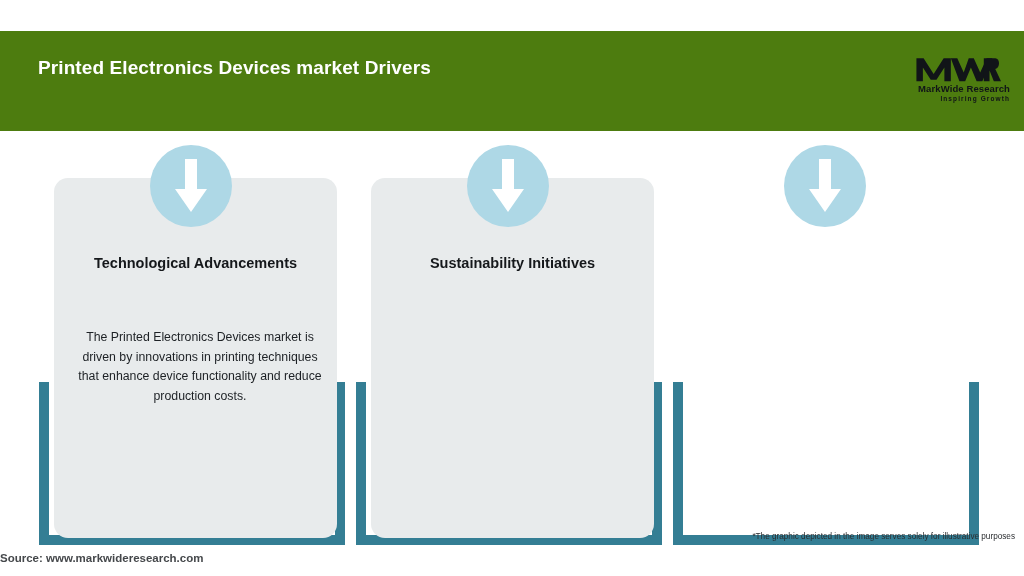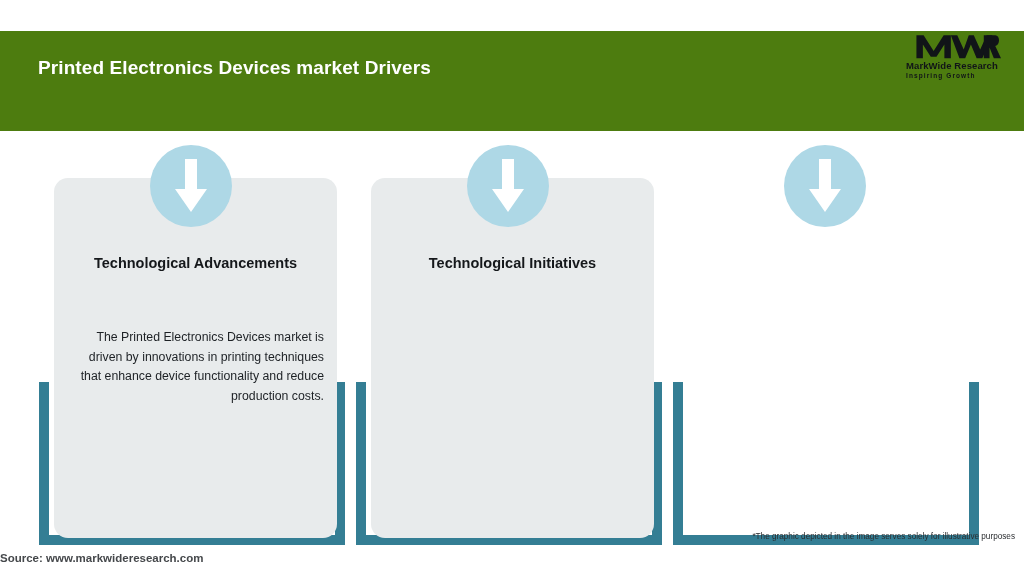--- a/index.html
+++ b/index.html
@@ -33,24 +33,24 @@
     font-weight: bold;
     color: #ffffff;
     letter-spacing: 0.1px;
     white-space: nowrap;
   }
 
   
   .logo {
     position: absolute;
     right: 14px;
-    top: 1px;
+    top: 24px;
     width: 104px;
     height: 52px;
-    text-align: left;
+    text-align: right;
   }
   .logo-mark {
     display: block;
     margin: 0 auto;
     width: 86px;
     height: 28px;
   }
   .logo-name {
     display: block;
     font-size: 9.5px;
@@ -135,21 +135,21 @@
     font-size: 14.5px;
     font-weight: bold;
     color: #15181b;
     line-height: 19px;
   }
   .card-body {
     position: absolute;
     left: 22px;
     top: 150px;
     width: 248px;
-    text-align: right;
+    text-align: center;
     font-size: 12.3px;
     color: #1d2125;
     line-height: 19.5px;
   }
 
   
   .icon-circle {
     position: absolute;
     left: 111px;
     top: 45px;
@@ -219,21 +219,21 @@
         <path d="M12 0 L24 0 L24 30 L34 30 L18 53 L2 30 L12 30 Z" fill="#ffffff"></path>
       </svg>
     </div>
   </div>
 
   <div class="card-group g2">
     <div class="frame-left"></div>
     <div class="frame-right"></div>
     <div class="frame-bottom"></div>
     <div class="card">
-      <div class="card-heading">Technological Initiatives</div>
+      <div class="card-heading">Sustainability Initiatives</div>
     </div>
     <div class="icon-circle">
       <svg viewBox="0 0 36 55">
         <path d="M12 0 L24 0 L24 30 L34 30 L18 53 L2 30 L12 30 Z" fill="#ffffff"></path>
       </svg>
     </div>
   </div>
 
   <div class="card-group g3">
     <div class="frame-left"></div>

